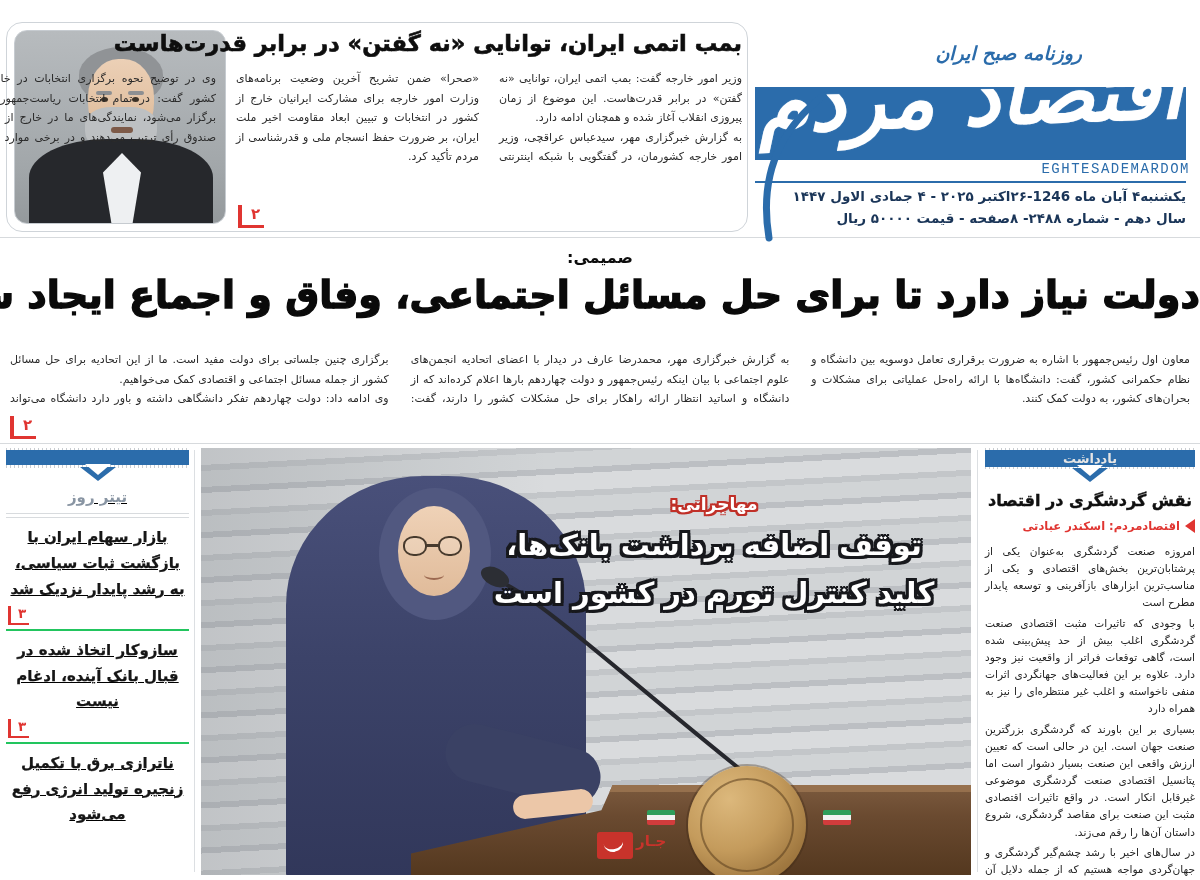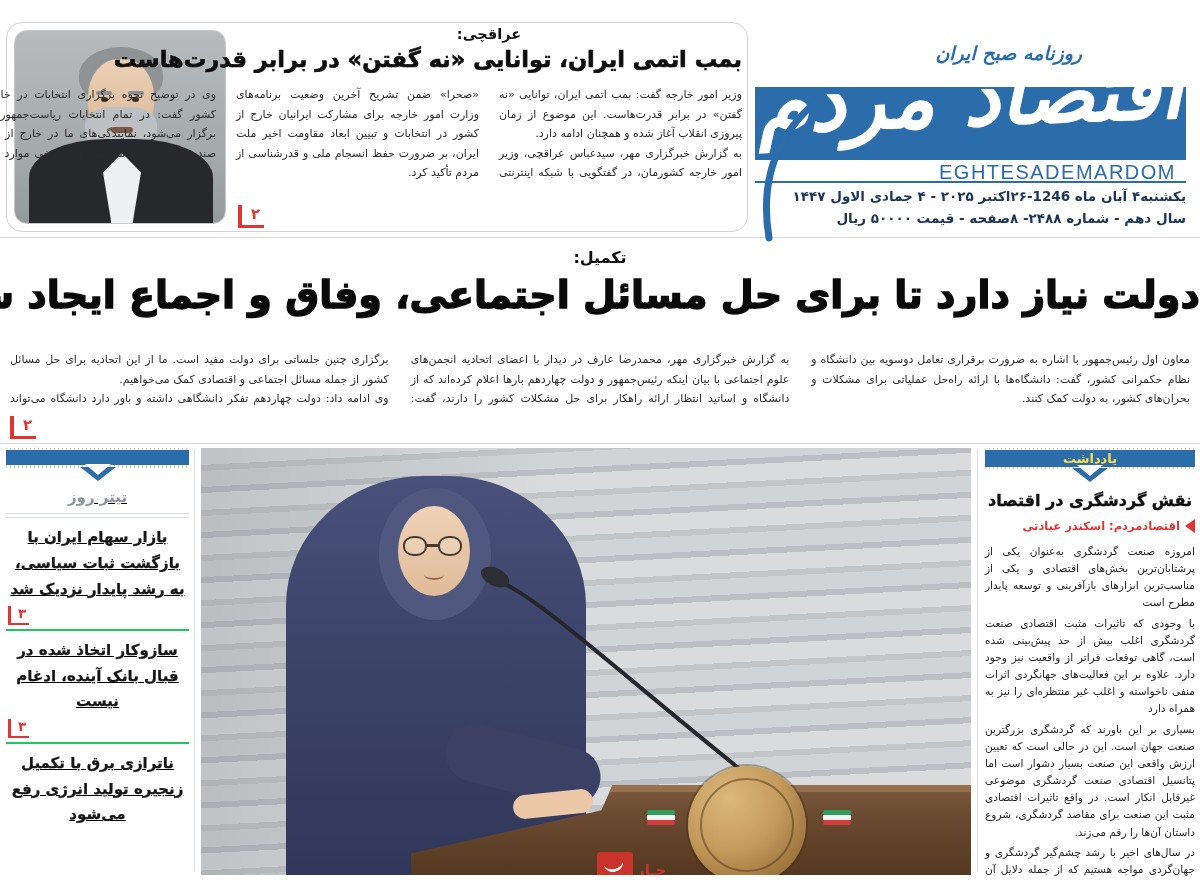--- a/index.html
+++ b/index.html
@@ -42,41 +42,41 @@
   .ts-pnum{position:absolute;left:2px;bottom:0;}
 
   
   .masthead{position:absolute;left:743px;top:0;width:457px;height:236px;}
   .mh-tagline{position:absolute;right:118px;top:42px;font-size:19px;font-weight:bold;font-style:italic;color:#2b6cab;}
   .mh-band{position:absolute;left:12px;right:14px;top:87px;height:73px;background:#2b6cab;}
   .mh-logo{position:absolute;right:18px;top:50px;z-index:2;color:#fff;font-size:82px;line-height:1.15;
            font-weight:bold;font-style:italic;transform:rotate(-2deg);white-space:nowrap;
            text-shadow:0 0 1px rgba(255,255,255,.6);}
   .mh-swoosh{position:absolute;left:-4px;top:92px;z-index:3;}
-  .mh-latin{position:absolute;right:24px;top:161px;font-family:Liberation Sans, sans-serif;
-            font-size:20px;letter-spacing:1.5px;color:#2b6cab;}
+  .mh-latin{position:absolute;right:10px;top:161px;font-family:Liberation Mono, monospace;
+            font-size:14px;letter-spacing:1.5px;color:#2b6cab;}
   .mh-rule{position:absolute;left:12px;right:14px;top:181px;height:2px;background:#2b6cab;}
   .mh-date,.mh-issue{position:absolute;right:14px;font-size:13.5px;font-weight:bold;color:#1a3558;white-space:nowrap;}
   .mh-date{top:188px;}
   .mh-issue{top:210px;}
 
   
   .mid{position:absolute;left:0;top:238px;width:1200px;height:205px;}
   .mid-kicker{margin-top:10px;text-align:center;font-size:16px;font-weight:900;color:#0d0d0d;}
   .mid-head{margin:6px 0 0;text-align:center;font-size:38px;font-weight:900;color:#0a0a0a;white-space:nowrap;
             -webkit-text-stroke:1.4px #0a0a0a;letter-spacing:-.5px;}
   .mid-body{position:absolute;left:10px;right:10px;top:112px;height:78px;column-count:3;column-gap:22px;
             font-size:11px;line-height:1.78;text-align:justify;color:#2a2a2a;white-space:pre-line;}
   .mid-pnum{position:absolute;left:10px;bottom:4px;}
 
   
   .sec-head{position:relative;height:20px;
             background:repeating-linear-gradient(90deg,#c9cdd1 0 1px,#fff 1px 4px);}
   .sec-head .bluebar{position:absolute;left:0;right:0;top:2px;height:15px;background:#2b6cab;
-                     color:#fde047;font-size:13px;font-weight:bold;text-align:center;line-height:15px;}
+                     color:#e5e5e5;font-size:13px;font-weight:bold;text-align:center;line-height:15px;}
   .chev{position:relative;width:36px;height:15px;margin:-1px auto 0;z-index:2;}
   .chev::before{content:"";position:absolute;left:0;top:0;width:0;height:0;
                 border-left:18px solid transparent;border-right:18px solid transparent;border-top:14px solid #2b6cab;}
   .chev::after{content:"";position:absolute;left:5px;top:-3px;width:0;height:0;
                border-left:13px solid transparent;border-right:13px solid transparent;border-top:11px solid #fff;}
 
   
   .sidebar{position:absolute;left:6px;top:448px;width:183px;height:426px;text-decoration:underline;}
   .sb-label{margin-top:6px;text-align:center;font-size:15px;font-weight:bold;color:#8995a3;}
   .dblrule{height:5px;border-top:1px solid #d8dbde;border-bottom:1px solid #d8dbde;margin:7px 0 0;}
@@ -108,21 +108,21 @@
           background:linear-gradient(180deg,#7c5a3e 0%,#6a4a30 35%,#54381f 100%);
           clip-path:polygon(0 100%,0 76%,34% 28%,36% 0,100% 0,100% 100%);}
   .podium::before{content:"";position:absolute;left:180px;top:0;right:0;height:7px;background:#96704d;}
   .emblem{position:absolute;left:487px;top:318px;width:118px;height:118px;border-radius:50%;z-index:4;
           background:radial-gradient(circle at 35% 28%,#dcb87c 0%,#c49b5c 45%,#a07840 75%,#8a6531 100%);
           box-shadow:0 0 0 2px rgba(60,40,20,.35);}
   .emblem::after{content:"";position:absolute;inset:12px;border-radius:50%;border:2px solid rgba(90,62,30,.55);}
   .flag{position:absolute;width:28px;height:15px;z-index:5;border-radius:2px;
         background:linear-gradient(180deg,#2f9e5b 0 33%,#f2f2f2 33% 66%,#d23c3c 66% 100%);}
   .flag.l{left:446px;top:362px;} .flag.r{left:622px;top:362px;}
-  .wm{position:absolute;left:396px;top:404px;z-index:6;display:flex;align-items:flex-end;gap:3px;direction:ltr;}
+  .wm{position:absolute;left:396px;top:384px;z-index:6;display:flex;align-items:flex-start;gap:3px;direction:ltr;}
   .wm-box{width:36px;height:27px;background:#c8332b;border-radius:3px;position:relative;}
   .wm-box::after{content:"";position:absolute;left:7px;top:8px;width:20px;height:9px;
                  border-bottom:3px solid #fff;border-radius:0 0 10px 10px;transform:rotate(-12deg);}
   .wm-label{color:#c8332b;font-size:15px;font-weight:bold;}
   .ov{position:absolute;top:46px;right:18px;width:478px;text-align:center;z-index:7;}
   .ov-kicker{font-size:17px;font-weight:900;color:#fff;
              text-shadow:-2px -2px 0 #c03028,2px -2px 0 #c03028,-2px 2px 0 #c03028,2px 2px 0 #c03028,
                          -2px 0 0 #c03028,2px 0 0 #c03028,0 -2px 0 #c03028,0 2px 0 #c03028;}
   .ov-line{margin-top:14px;font-size:29px;font-weight:900;color:#fff;white-space:nowrap;letter-spacing:-.3px;
            text-shadow:-3px -3px 0 #17181c,3px -3px 0 #17181c,-3px 3px 0 #17181c,3px 3px 0 #17181c,
@@ -157,21 +157,20 @@
       <div class="pt-eye" style="left:13px;"></div>
       <div class="pt-eye" style="left:44px;"></div>
     </div>
     <div class="pt-beard"></div>
     <div class="pt-mouth"></div>
     <div class="pt-suit"></div>
     <div class="pt-shirt"></div>
   </div>
 
   <div class="top-story">
-    <div class="ts-kicker">عراقچی:</div>
     <h2 class="ts-head">بمب اتمی ایران، توانایی «نه گفتن» در برابر قدرت‌هاست</h2>
     <div class="ts-body">وزیر امور خارجه گفت: بمب اتمی ایران، توانایی «نه گفتن» در برابر قدرت‌هاست. این موضوع از زمان پیروزی انقلاب آغاز شده و همچنان ادامه دارد.
 به گزارش خبرگزاری مهر، سیدعباس عراقچی، وزیر امور خارجه کشورمان، در گفتگویی با شبکه اینترنتی «صحرا» ضمن تشریح آخرین وضعیت برنامه‌های وزارت امور خارجه برای مشارکت ایرانیان خارج از کشور در انتخابات و تبیین ابعاد مقاومت اخیر ملت ایران، بر ضرورت حفظ انسجام ملی و قدرشناسی از مردم تأکید کرد.
 وی در توضیح نحوه برگزاری انتخابات در خارج از کشور گفت: در تمام انتخابات ریاست‌جمهوری که برگزار می‌شود، نمایندگی‌های ما در خارج از کشور صندوق رأی ترتیب می‌دهند و در برخی موارد نیز به مناطقی صندوق سیار ارسال می‌کنیم.عراقچی با اشاره به ...</div>
     <span class="pnum ts-pnum">۲</span>
   </div>
 
   <div class="masthead">
     <div class="mh-tagline">روزنامه صبح ایران</div>
     <div class="mh-band"></div>
@@ -181,21 +180,21 @@
     </svg>
     <div class="mh-latin">EGHTESADEMARDOM</div>
     <div class="mh-rule"></div>
     <div class="mh-date">یکشنبه۴ آبان ماه 1246-۲۶اکتبر ۲۰۲۵ - ۴ جمادی الاول ۱۴۴۷</div>
     <div class="mh-issue">سال دهم - شماره ۲۴۸۸- ۸صفحه - قیمت ۵۰۰۰۰ ریال</div>
   </div>
 
   <div class="hline" style="top:237px;"></div>
 
   <div class="mid">
-    <div class="mid-kicker">تکمیل:</div>
+    <div class="mid-kicker">صمیمی:</div>
     <h1 class="mid-head">دولت نیاز دارد تا برای حل مسائل اجتماعی، وفاق و اجماع ایجاد شود</h1>
     <div class="mid-body">معاون اول رئیس‌جمهور با اشاره به ضرورت برقراری تعامل دوسویه بین دانشگاه و نظام حکمرانی کشور، گفت: دانشگاه‌ها با ارائه راه‌حل عملیاتی برای مشکلات و بحران‌های کشور، به دولت کمک کنند.
 به گزارش خبرگزاری مهر، محمدرضا عارف در دیدار با اعضای اتحادیه انجمن‌های علوم اجتماعی با بیان اینکه رئیس‌جمهور و دولت چهاردهم بارها اعلام کرده‌اند که از دانشگاه و اساتید انتظار ارائه راهکار برای حل مشکلات کشور را دارند، گفت: برگزاری چنین جلساتی برای دولت مفید است. ما از این اتحادیه برای حل مسائل کشور از جمله مسائل اجتماعی و اقتصادی کمک می‌خواهیم.
 وی ادامه داد: دولت چهاردهم تفکر دانشگاهی داشته و باور دارد دانشگاه می‌تواند برای حل مسائل کشور راه حل دهد. برای رسیدن به این هدف باید تعامل دانشگاه و دولت و نظام حکمرانی، صمیمی و روشن باشد تا هر دو طرف از این تعامل بهره ببرند. رابطه یک طرفه مشکلی را حل نخواهد کرد.</div>
     <span class="pnum mid-pnum">۲</span>
   </div>
 
   <div class="hline" style="top:443px;"></div>
   <div class="vline" style="left:194px;"></div>
   <div class="vline" style="left:977px;"></div>
@@ -239,20 +238,25 @@
     </svg>
     <div class="hand"></div>
     <div class="podium"></div>
     <div class="emblem"></div>
     <div class="flag l"></div>
     <div class="flag r"></div>
     <div class="wm">
       <div class="wm-box"></div>
       <span class="wm-label">جـار</span>
     </div>
+    <div class="ov">
+      <div class="ov-kicker">مهاجرانی:</div>
+      <div class="ov-line">توقف اضافه برداشت بانک‌ها،</div>
+      <div class="ov-line">کلید کنترل تورم در کشور است</div>
+    </div>
   </figure>
 
   <aside class="note">
     <div class="sec-head">
       <div class="bluebar">یادداشت</div>
     </div>
     <div class="chev"></div>
     <div class="note-title">نقش گردشگری در اقتصاد</div>
     <div class="byline">
       <span class="byline-mark"></span>

